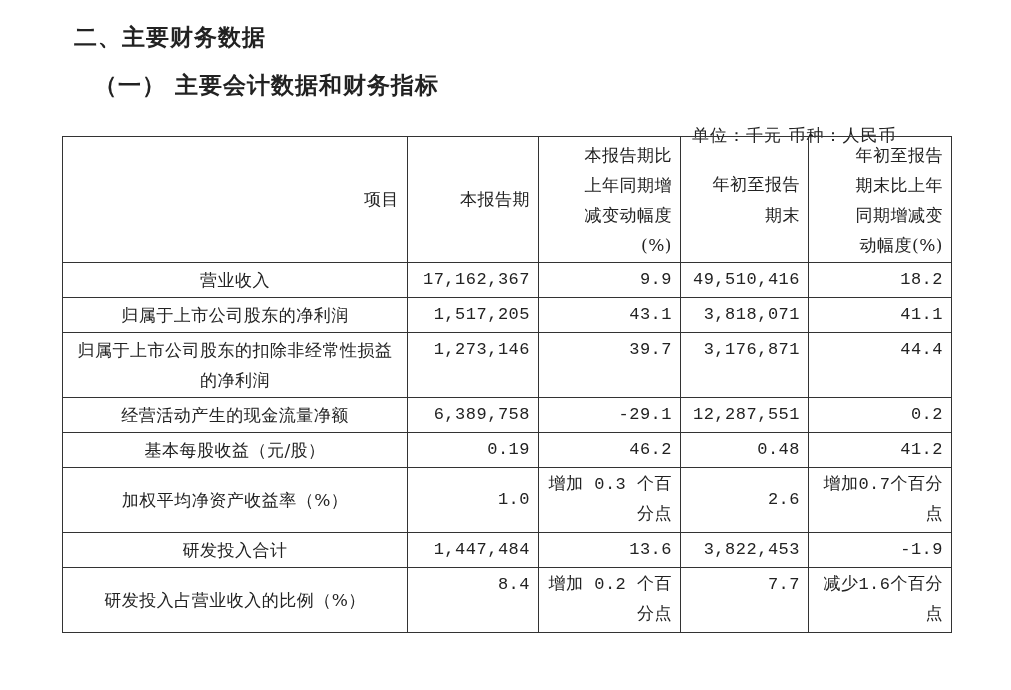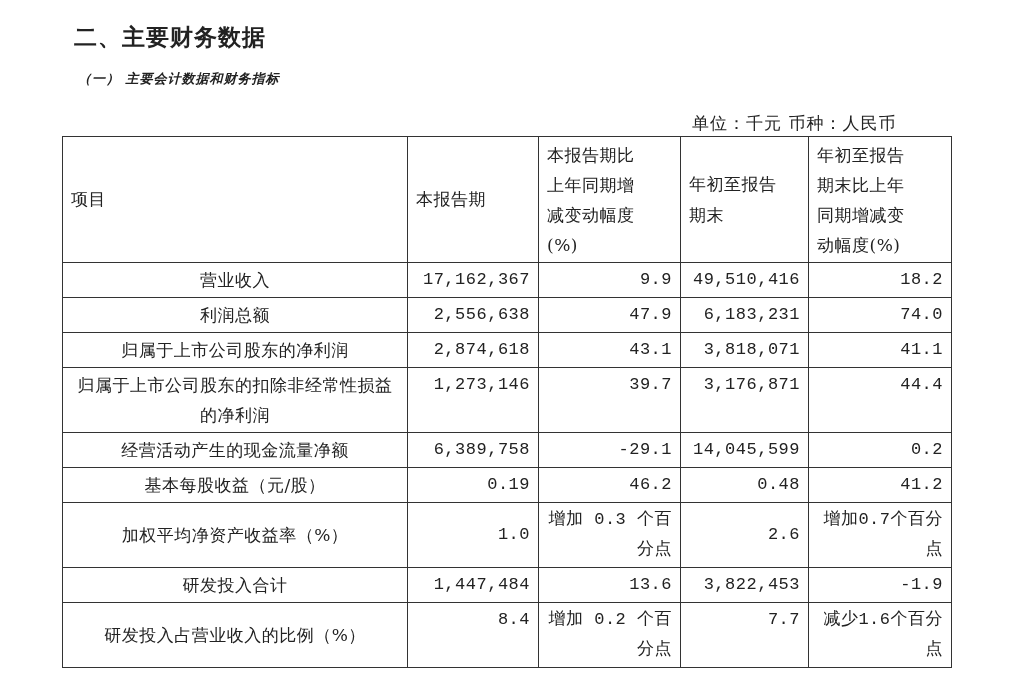--- a/index.html
+++ b/index.html
@@ -1,27 +1,27 @@
 <!DOCTYPE html>
 <html><head>
 <meta charset="utf-8">
 <style>
   html, body { margin:0; padding:0; background:#ffffff; }
   body { width:1011px; height:690px; position:relative; overflow:hidden;
          font-family:"DejaVu Serif","Liberation Serif",serif; color:#222; }
   .h1 { position:absolute; left:74px; top:22px; font-size:23px; font-weight:bold;
         font-family:"DejaVu Sans","Liberation Sans",sans-serif; letter-spacing:1px; }
-  .h2 { position:absolute; left:78px; top:70px; font-size:13px; font-weight:bold;
-        font-family:"DejaVu Sans","Liberation Sans",sans-serif; letter-spacing:1px;font-style:italic; }
-  .unit { position:absolute; left:692px; top:112px; font-size:17px; letter-spacing:1px; }
+  .h2 { position:absolute; left:94px; top:70px; font-size:23px; font-weight:bold;
+        font-family:"DejaVu Sans","Liberation Sans",sans-serif; letter-spacing:1px; }
+  .unit { position:absolute; left:692px; top:124px; font-size:17px; letter-spacing:1px; }
   table { position:absolute; left:62px; top:136px; border-collapse:collapse;
           width:889px; table-layout:fixed; }
   td, th { border:1.5px solid #333; font-size:17px; font-weight:normal;
            padding:2px 8px; line-height:30px; vertical-align:top; letter-spacing:0.5px; }
-  th { text-align:left; vertical-align:middle; line-height:31px; }
+  th { text-align:right; vertical-align:middle; line-height:31px; }
   td.label { text-align:center; }
   td.num { text-align:right; font-family:Liberation Mono, monospace; }
   td.mid { vertical-align:middle; }
 </style>
 </head>
 <body>
 
 <div class="h1">二、主要财务数据</div>
 <div class="h2">（一） 主要会计数据和财务指标</div>
 <div class="unit">单位：千元   币种：人民币</div>
@@ -57,46 +57,39 @@
     </tr>
   </thead>
   <tbody id="tbody">
       <tr style="height: 33px;">
         <td class="label">营业收入</td>
         <td class="num">17,162,367</td>
         <td class="num">9.9</td>
         <td class="num">49,510,416</td>
         <td class="num">18.2</td>
       </tr>
-      <tr style="height: 32px;">
-        <td class="label">利润总额</td>
-        <td class="num">2,556,638</td>
-        <td class="num">47.9</td>
-        <td class="num">6,183,231</td>
-        <td class="num">74.0</td>
-      </tr>
       <tr style="height: 33px;">
         <td class="label">归属于上市公司股东的净利润</td>
-        <td class="num">2,874,618</td>
+        <td class="num">1,517,205</td>
         <td class="num">43.1</td>
         <td class="num">3,818,071</td>
         <td class="num">41.1</td>
       </tr>
       <tr style="height: 63px;">
         <td class="label">归属于上市公司股东的扣除非经常性损益的净利润</td>
         <td class="num">1,273,146</td>
         <td class="num">39.7</td>
         <td class="num">3,176,871</td>
         <td class="num">44.4</td>
       </tr>
       <tr style="height: 31px;">
         <td class="label">经营活动产生的现金流量净额</td>
         <td class="num">6,389,758</td>
         <td class="num">-29.1</td>
-        <td class="num">14,045,599</td>
+        <td class="num">12,287,551</td>
         <td class="num">0.2</td>
       </tr>
       <tr style="height: 32px;">
         <td class="label">基本每股收益（元/股）</td>
         <td class="num">0.19</td>
         <td class="num">46.2</td>
         <td class="num">0.48</td>
         <td class="num">41.2</td>
       </tr>
       <tr style="height: 64px;">

